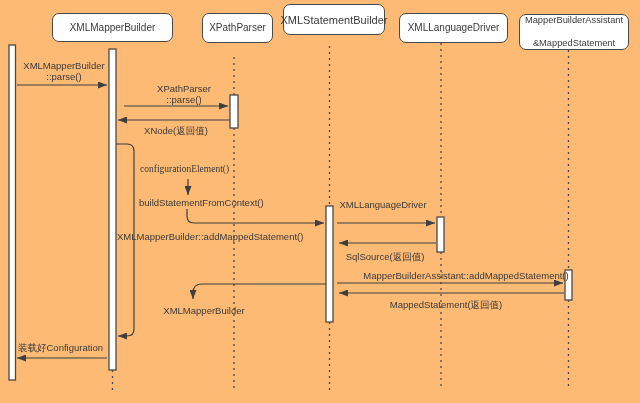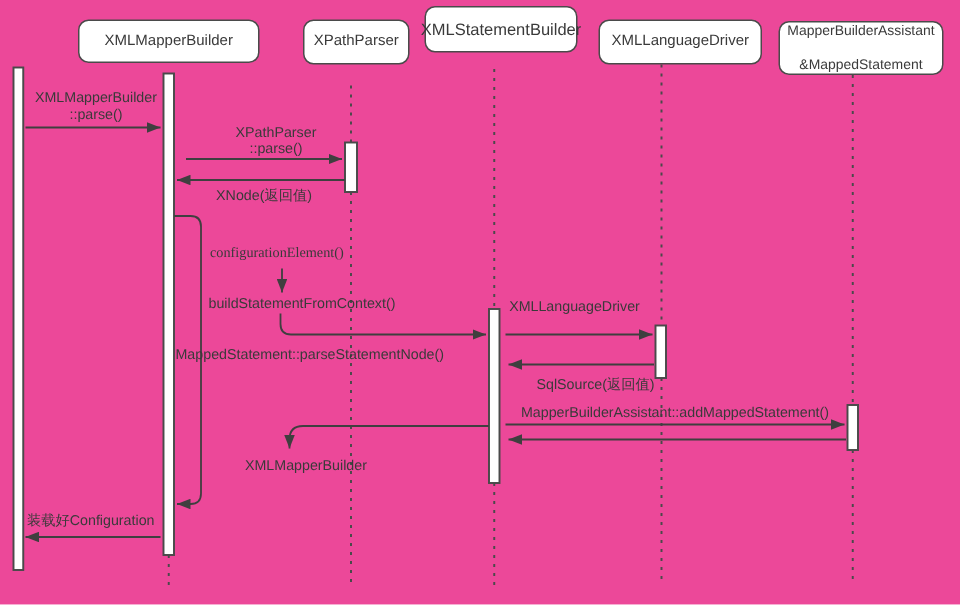--- a/index.html
+++ b/index.html
@@ -1,19 +1,19 @@
 <!DOCTYPE html>
 <html><head>
 <meta charset="utf-8">
 <style>
   html,body{margin:0;padding:0;background:#fff;}
   .canvas{
     position:relative;
     width:640px;height:403px;
-    background:#ec4899;
+    background:#fdba74;
     font-family:"Liberation Sans","DejaVu Sans",sans-serif;
     color:#3a3a3a;
     overflow:hidden;
   }
   .canvas svg{position:absolute;left:0;top:0;}
   .pbox{
     position:absolute;
     box-sizing:border-box;
     border:1.4px solid #4a4a4a;
     border-radius:7px;
@@ -101,24 +101,25 @@
     <div>XMLMapperBuilder</div>
     <div>::parse()</div>
   </div>
   <div class="msg center" style="left:132px;top:83px;width:104px;">
     <div>XPathParser</div>
     <div>::parse()</div>
   </div>
   <div class="msg center" style="left:124px;top:125px;width:104px;">XNode(返回值)</div>
   <div class="msg" style="left:140px;top:164px;font-family:Liberation Serif, serif;">configurationElement()</div>
   <div class="msg" style="left:139px;top:197px;">buildStatementFromContext()</div>
-  <div class="msg" style="left:117px;top:231px;">MappedStatement::parseStatementNode()</div>
+  <div class="msg" style="left:117px;top:231px;">XMLMapperBuilder::addMappedStatement()</div>
   <div class="msg center" style="left:330px;top:199px;width:106px;">
     <div>XMLLanguageDriver</div>
   </div>
-  <div class="msg center" style="left:333px;top:251px;width:104px;padding-left:12px;">SqlSource(返回值)</div>
-  <div class="msg center" style="left:347px;top:270px;width:206px;">MapperBuilderAssistant::addMappedStatement()</div>
+  <div class="msg center" style="left:333px;top:251px;width:104px;">SqlSource(返回值)</div>
+  <div class="msg center" style="left:363px;top:270px;width:206px;">MapperBuilderAssistant::addMappedStatement()</div>
+  <div class="msg center" style="left:375px;top:299px;width:142px;">MappedStatement(返回值)</div>
   <div class="msg center" style="left:137px;top:305px;width:134px;">
     <div>XMLMapperBuilder</div>
   </div>
   <div class="msg center" style="left:18px;top:342px;width:76px;">装载好Configuration</div>
 
 </div>
 
 </body></html>

